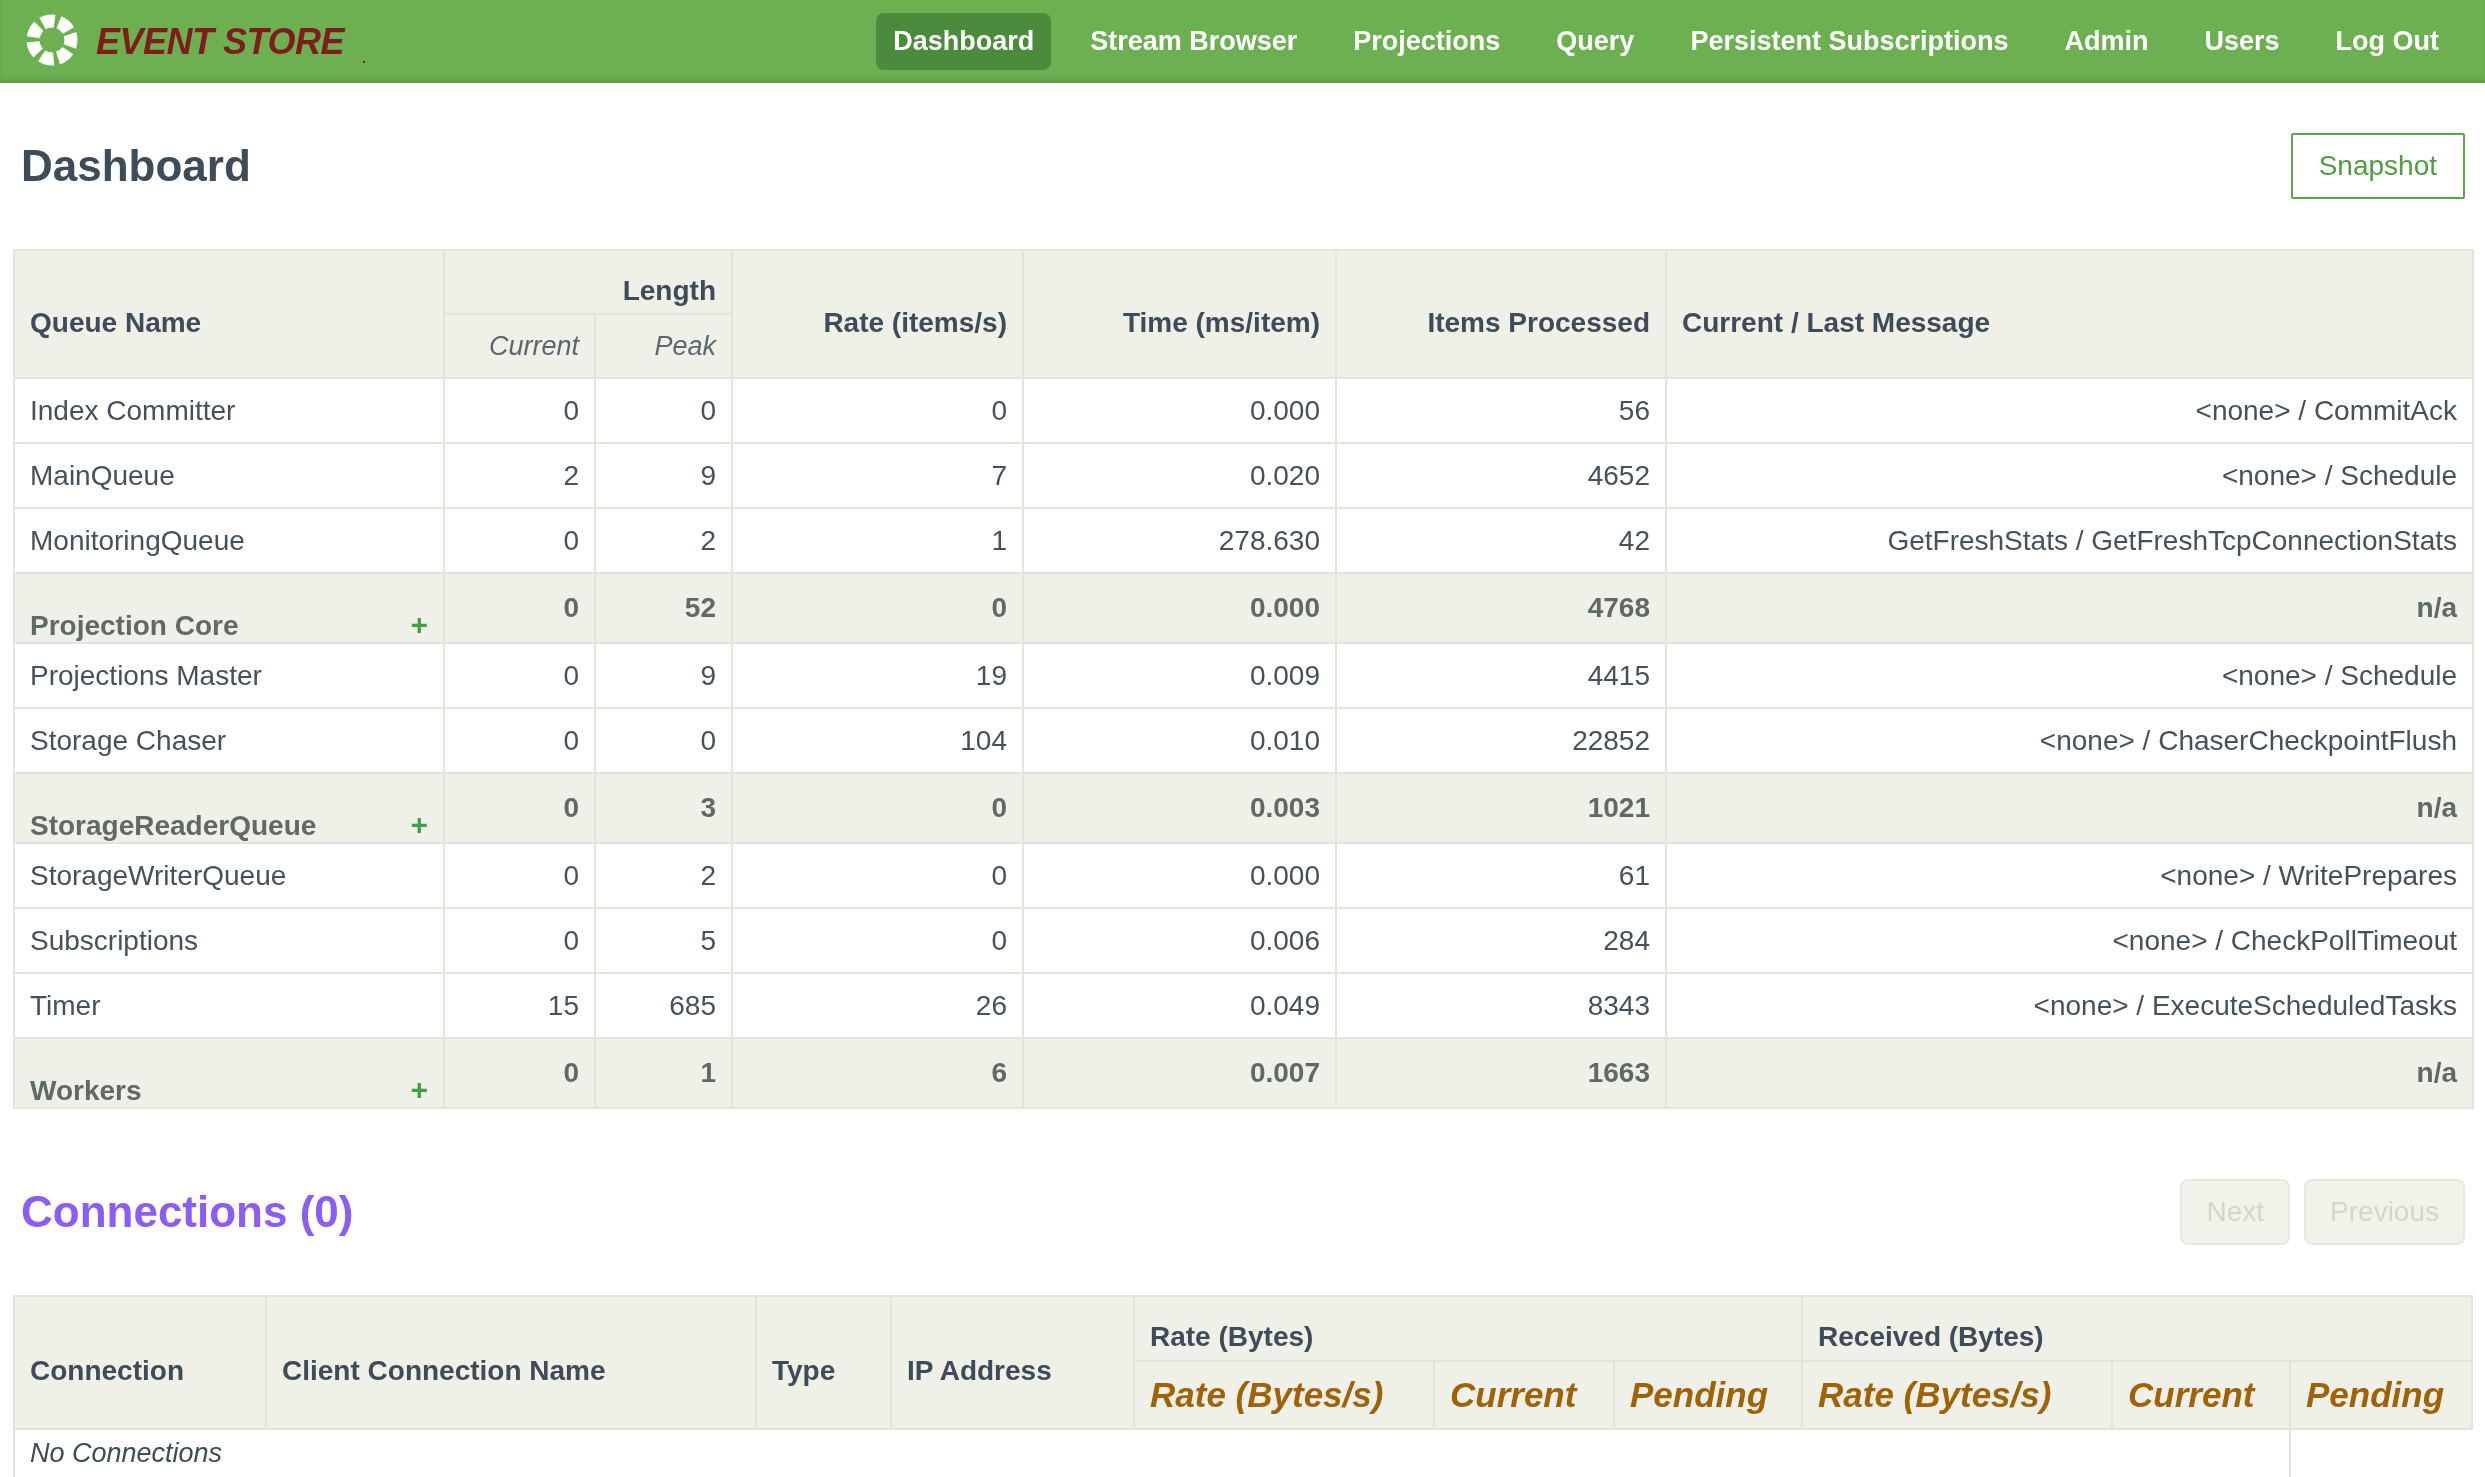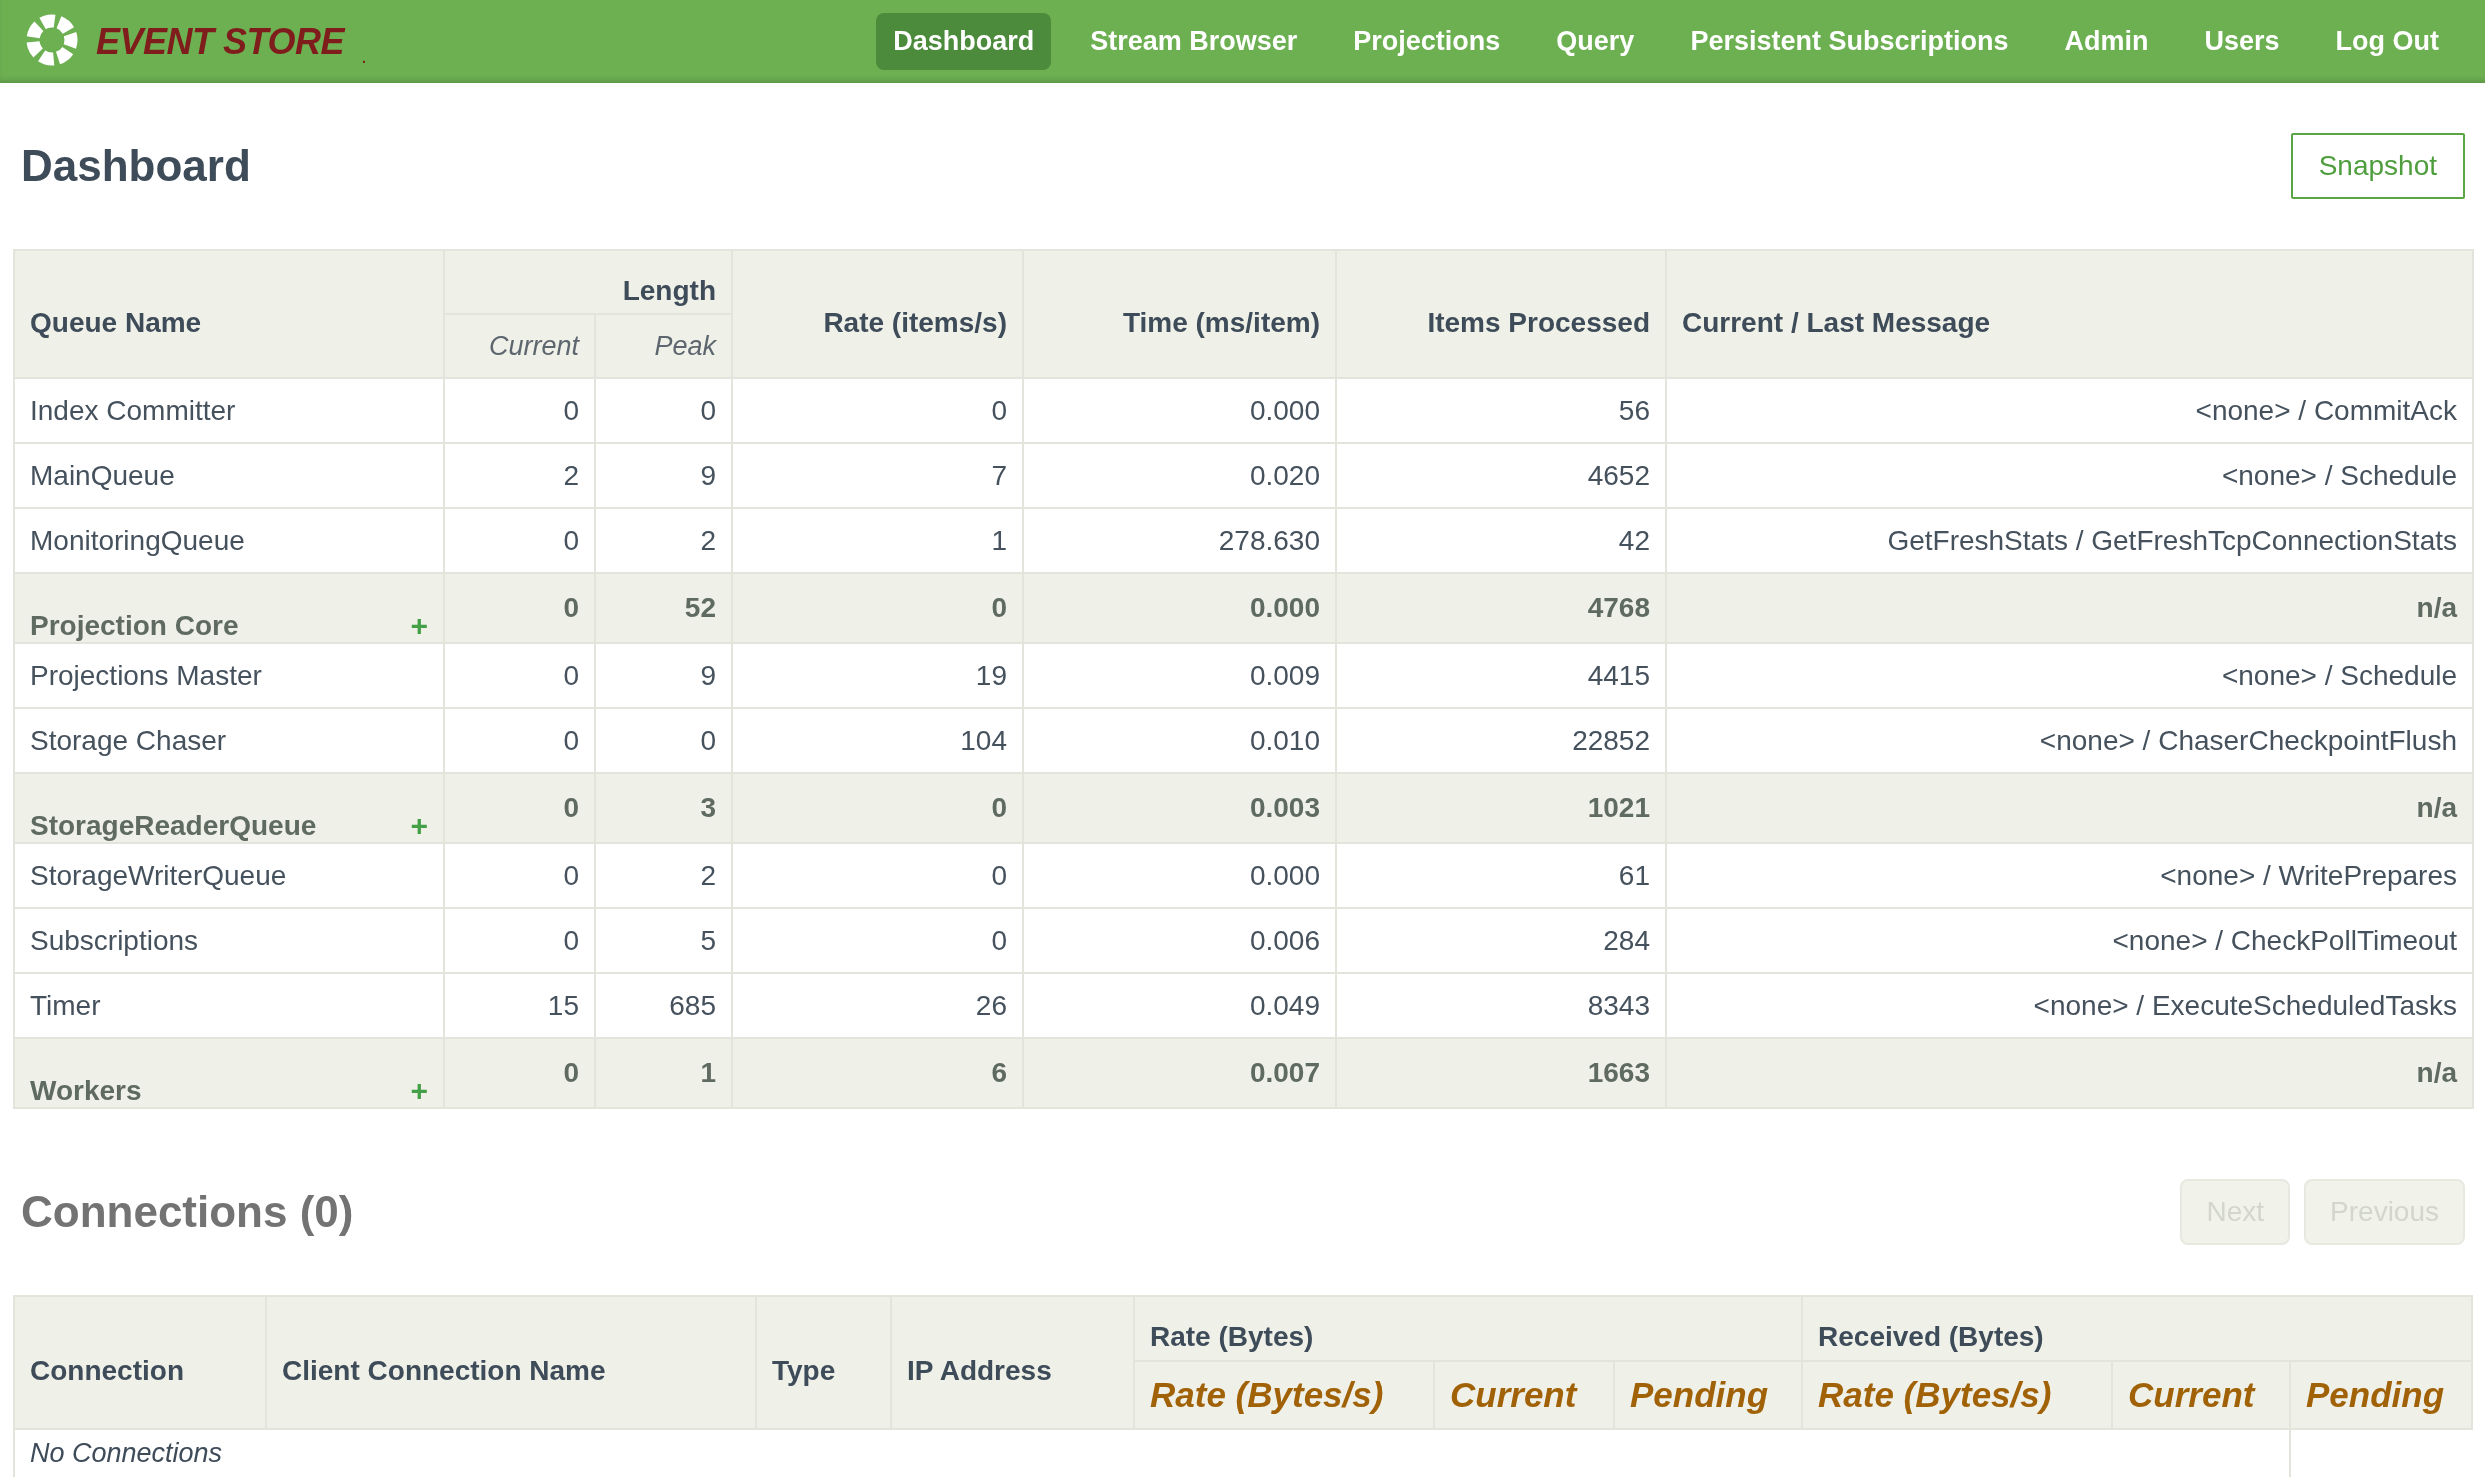--- a/index.html
+++ b/index.html
@@ -52,29 +52,29 @@
   thead tr.h1 th { height:64px; vertical-align:middle; }
   thead th.span2 { vertical-align:top; padding-top:17px; }
   th.ar, td.ar { text-align:right; }
   th.sub { font-style:italic; font-weight:normal; color:#5d666e; font-size:27px; height:64px; }
   th.sub-b { font-style:italic; font-weight:bold; color:#a16207; font-size:35px; }
 
   .queue-table { width:2460px; }
   .queue-table tbody tr { height:65px; }
   .queue-table tbody td { font-size:28px; color:#45515c; background:#fff; vertical-align:middle; }
   .queue-table tbody tr.group td { background:#eff1e9; color:#5f6a60; font-weight:bold; }
-  .name-wrap { display:flex; align-items:center; justify-content:space-between;margin-top:36px; }
+  .name-wrap { display:flex; justify-content:space-between;margin-top:36px; }
   .plus { color:#43a047; font-weight:bold; font-size:30px; line-height:1; }
 
   
   .conn-head {
     display:flex; align-items:center; justify-content:space-between;
     padding:70px 21px 50px 21px;
   }
-  .conn-title { font-size:44px; font-weight:bold; color:#737373; }
+  .conn-title { font-size:44px; font-weight:bold; color:#8b5cf6; }
   .pager { display:flex; gap:14px; }
   .btn-disabled {
     background:#f1f3eb; color:#d3d6ca; border:2px solid #e7e9e1;
     border-radius:8px; font-size:28px; padding:15px 24px;
     font-family:"Liberation Sans", sans-serif; cursor:default;
   }
   .conn-table { width:2459px; }
   .conn-table thead tr.h1 th { height:65px; }
   .conn-table thead tr.h2 th { height:68px; }
   .conn-table tbody tr { height:49px; }

